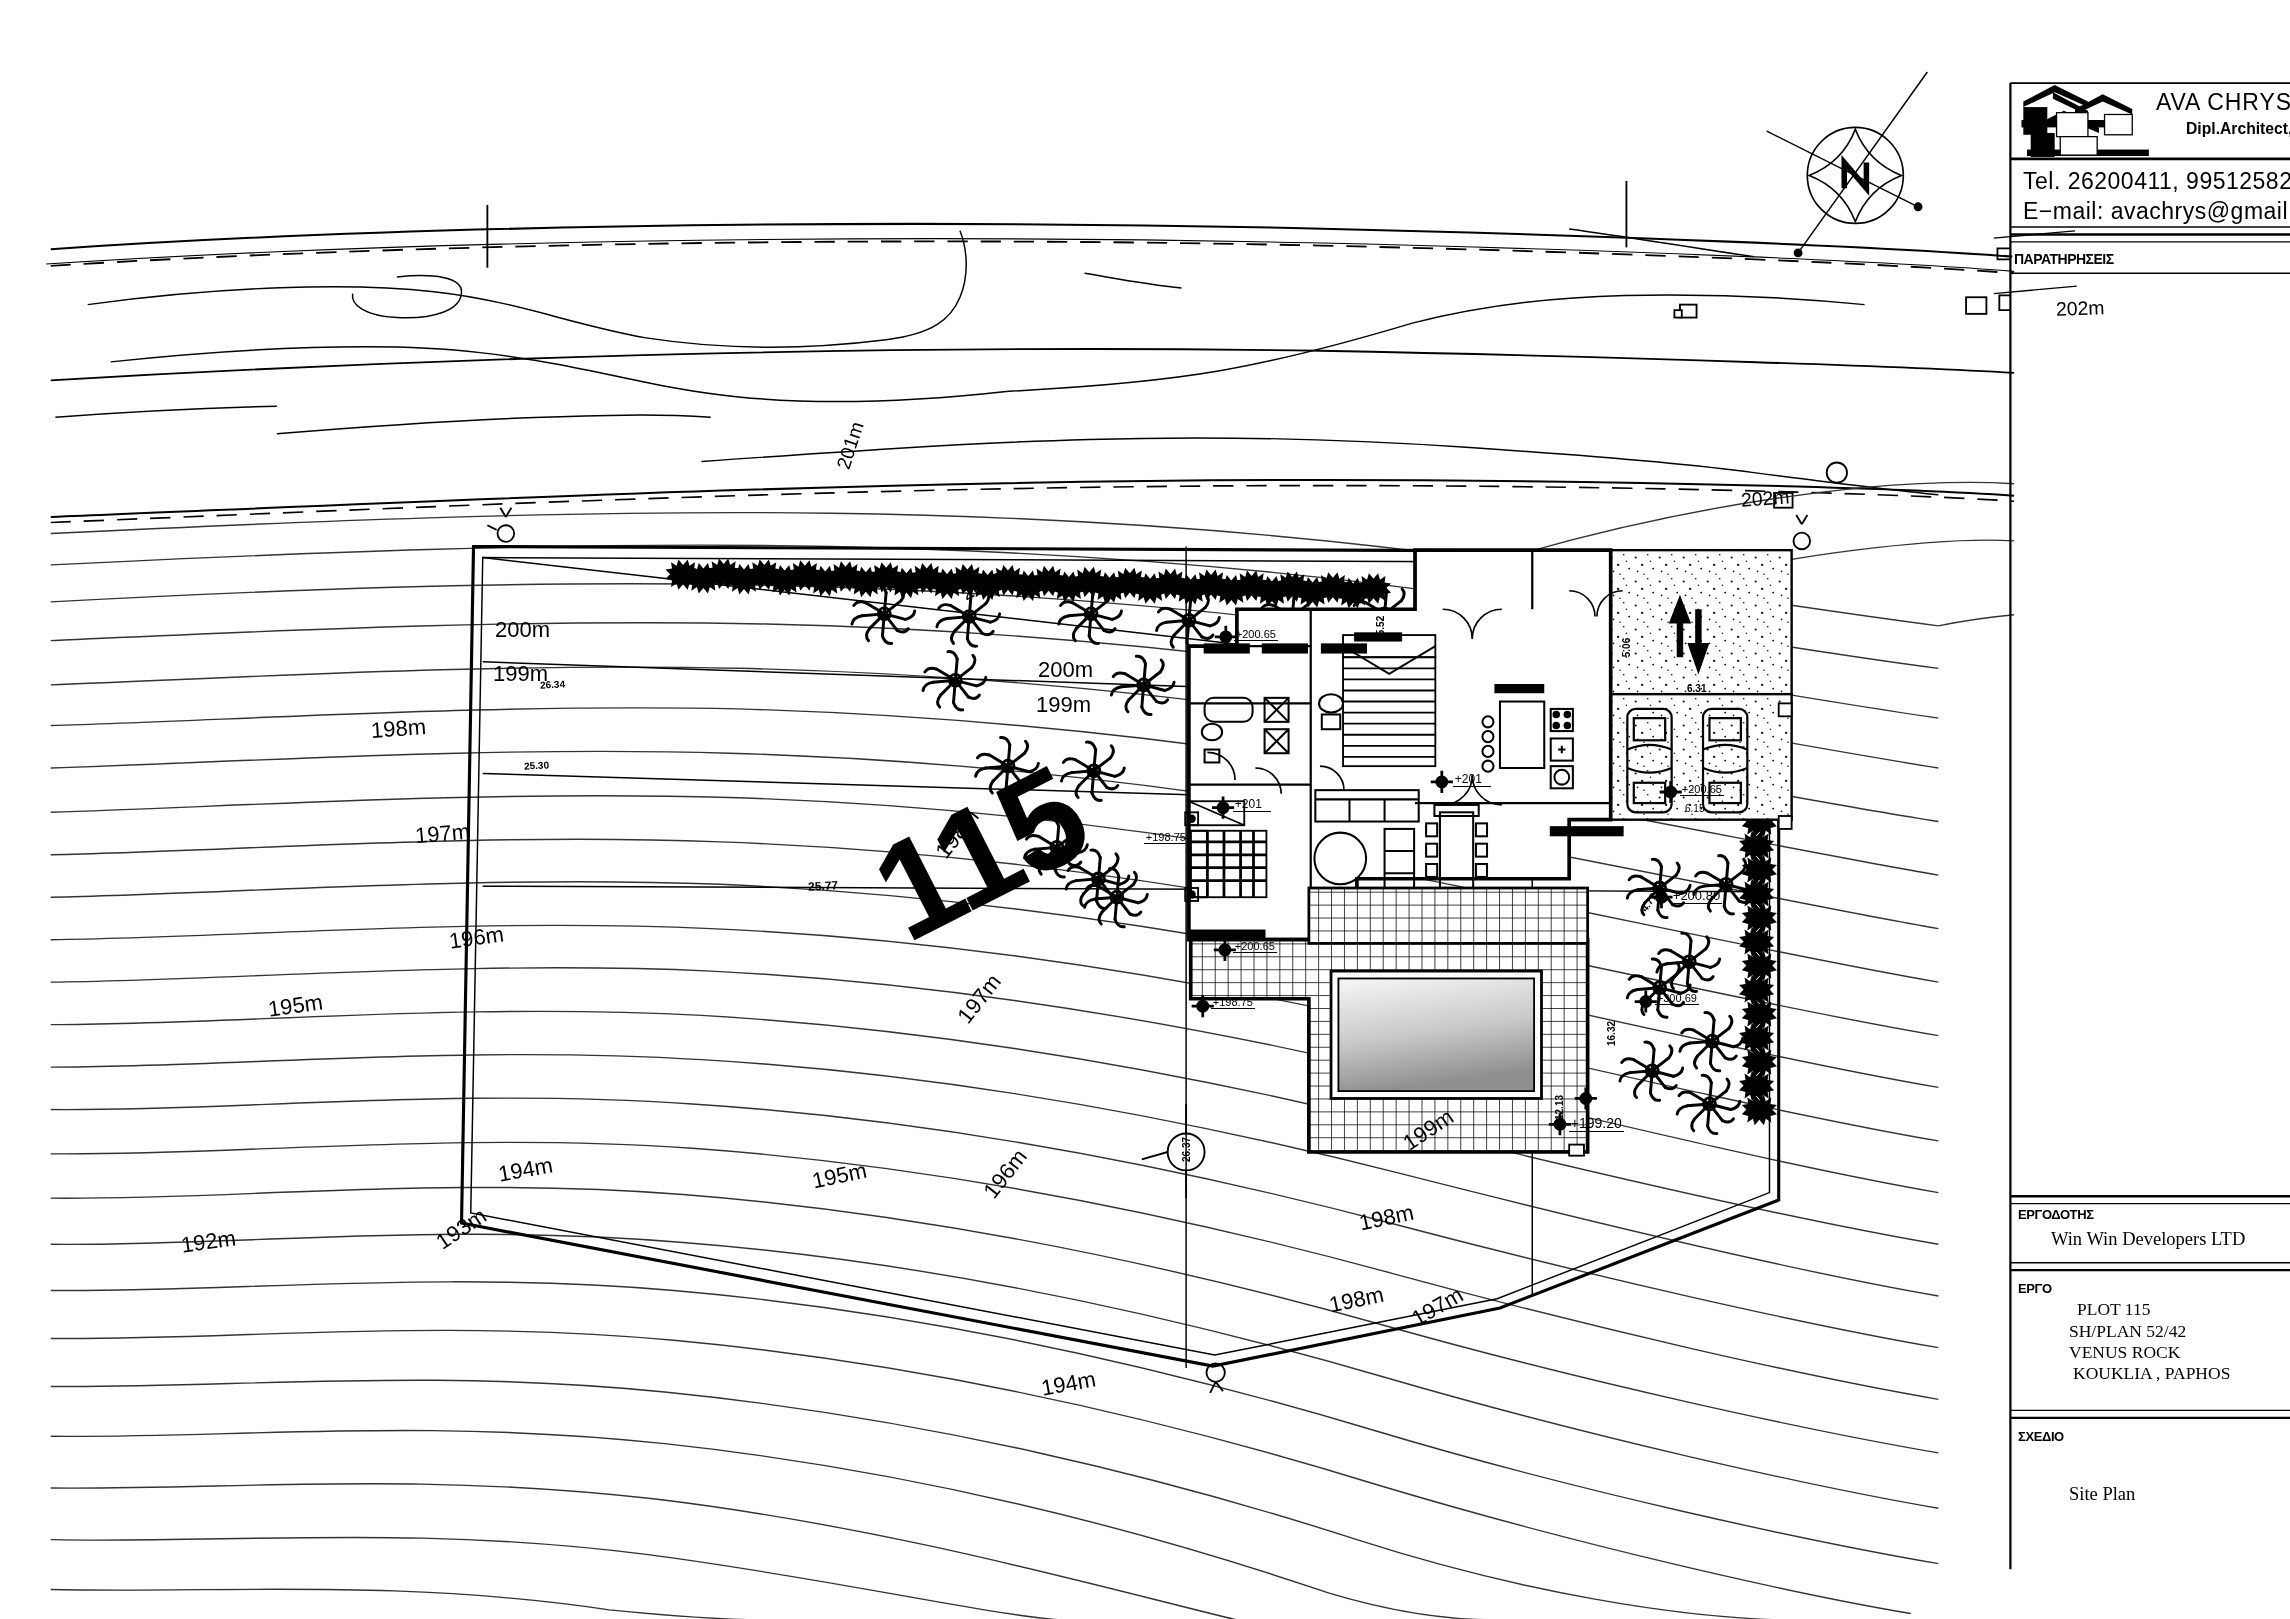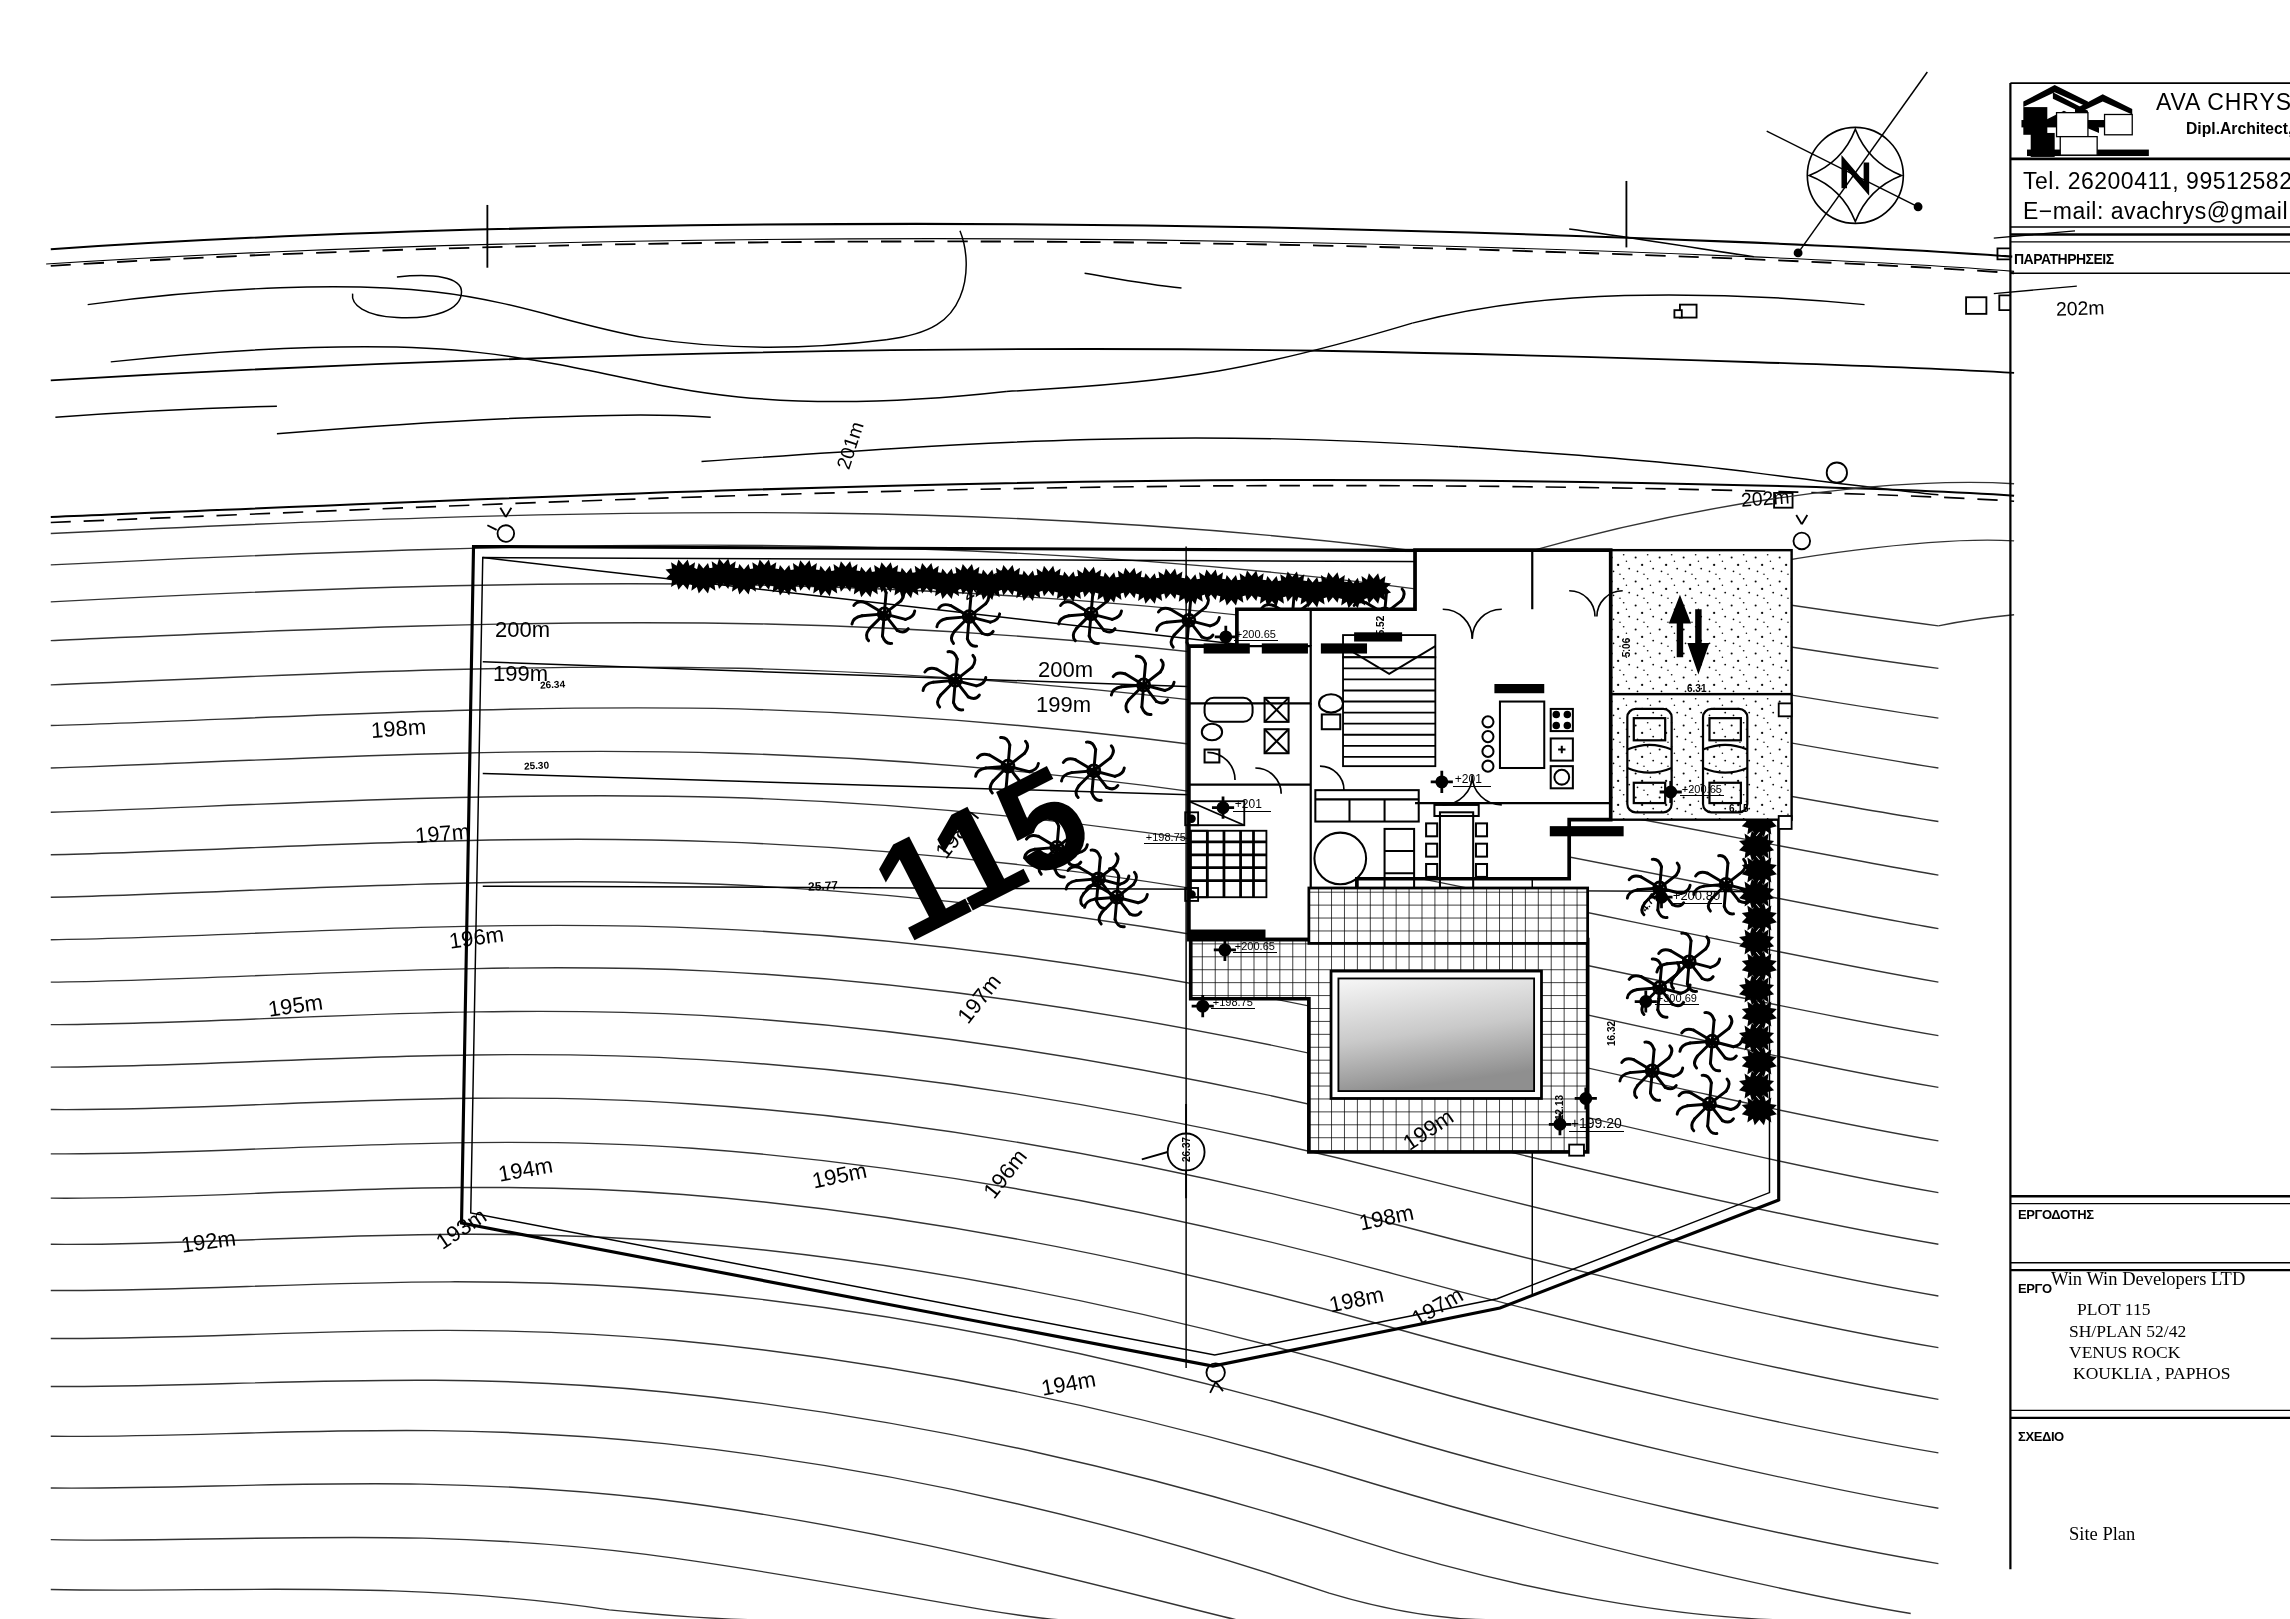--- a/index.html
+++ b/index.html
@@ -7,21 +7,21 @@
   body{width:2291px;height:1620px;position:relative;overflow:hidden;
        font-family:"Liberation Sans",sans-serif;color:#000;}
   #sheet{position:absolute;inset:0;}
   svg{position:absolute;top:0;left:0;width:2291px;height:1620px;}
   .tb-text{position:absolute;font-family:"Liberation Sans",sans-serif;}
   .tb-serif{font-family:"Liberation Serif",serif;}
   .hdr-name{font-size:23px;letter-spacing:0.9px;}
   .hdr-sub{font-size:15.7px;font-weight:bold;}
   .hdr-line{font-size:23px;letter-spacing:0.5px;}
   .tb-label{font-size:13px;font-weight:bold;letter-spacing:-0.4px;}
-  .tb-val{font-size:18.5px;margin-top:40px;}
+  .tb-val{font-size:18.5px;}
   .tb-val-sm{font-size:17.5px;}
   .notes-label{font-size:14px;font-weight:bold;letter-spacing:-0.5px;}
 </style>
 </head>
 <body>
 
 <div id="sheet">
 
 <svg viewBox="0 0 2482 1755" xmlns="http://www.w3.org/2000/svg">
   <defs>
@@ -565,21 +565,21 @@
   <div class="tb-text" style="left:1569px;top:1115px;font-size:14px;border-bottom:1.3px solid #000;padding:0 1.8px;">+199.20</div>
 </div>
 
 <div>
   <div class="tb-text" style="left:540px;top:679px;font-size:10px;font-weight:bold;transform:rotate(-3deg);">26.34</div>
   <div class="tb-text" style="left:524px;top:760px;font-size:10px;font-weight:bold;transform:rotate(-3deg);">25.30</div>
   <div class="tb-text" style="left:808px;top:879px;font-size:12px;font-weight:bold;transform:rotate(-3deg);">25.77</div>
   <div class="tb-text" style="left:1371px;top:620px;font-size:10px;font-weight:bold;transform:rotate(-90deg);">5.52</div>
   <div class="tb-text" style="left:1617px;top:642px;font-size:10px;font-weight:bold;transform:rotate(-90deg);">5.06</div>
   <div class="tb-text" style="left:1687px;top:683px;font-size:10px;font-weight:bold;">6.31</div>
-  <div class="tb-text" style="left:1685px;top:803px;font-size:10px;font-weight:bold;margin-left:44px;">6.15</div>
+  <div class="tb-text" style="left:1685px;top:803px;font-size:10px;font-weight:normal;">6.15</div>
   <div class="tb-text" style="left:1639px;top:897px;font-size:10px;font-weight:bold;transform:rotate(-56deg);">4.77</div>
   <div class="tb-text" style="left:1599px;top:1028px;font-size:10px;font-weight:bold;transform:rotate(-90deg);">16.32</div>
   <div class="tb-text" style="left:1547px;top:1102px;font-size:10px;font-weight:bold;transform:rotate(-90deg);">12.13</div>
   <div class="tb-text" style="left:1174px;top:1144px;font-size:10px;font-weight:bold;transform:rotate(-90deg);">26.37</div>
 </div>
 
 <div class="tb-text" style="left:849px;top:831px;font-size:138px;font-weight:bold;
             transform:rotate(-27deg);transform-origin:left top;
             font-family:'Liberation Sans',sans-serif;letter-spacing:-3.7px;">115</div>
 

